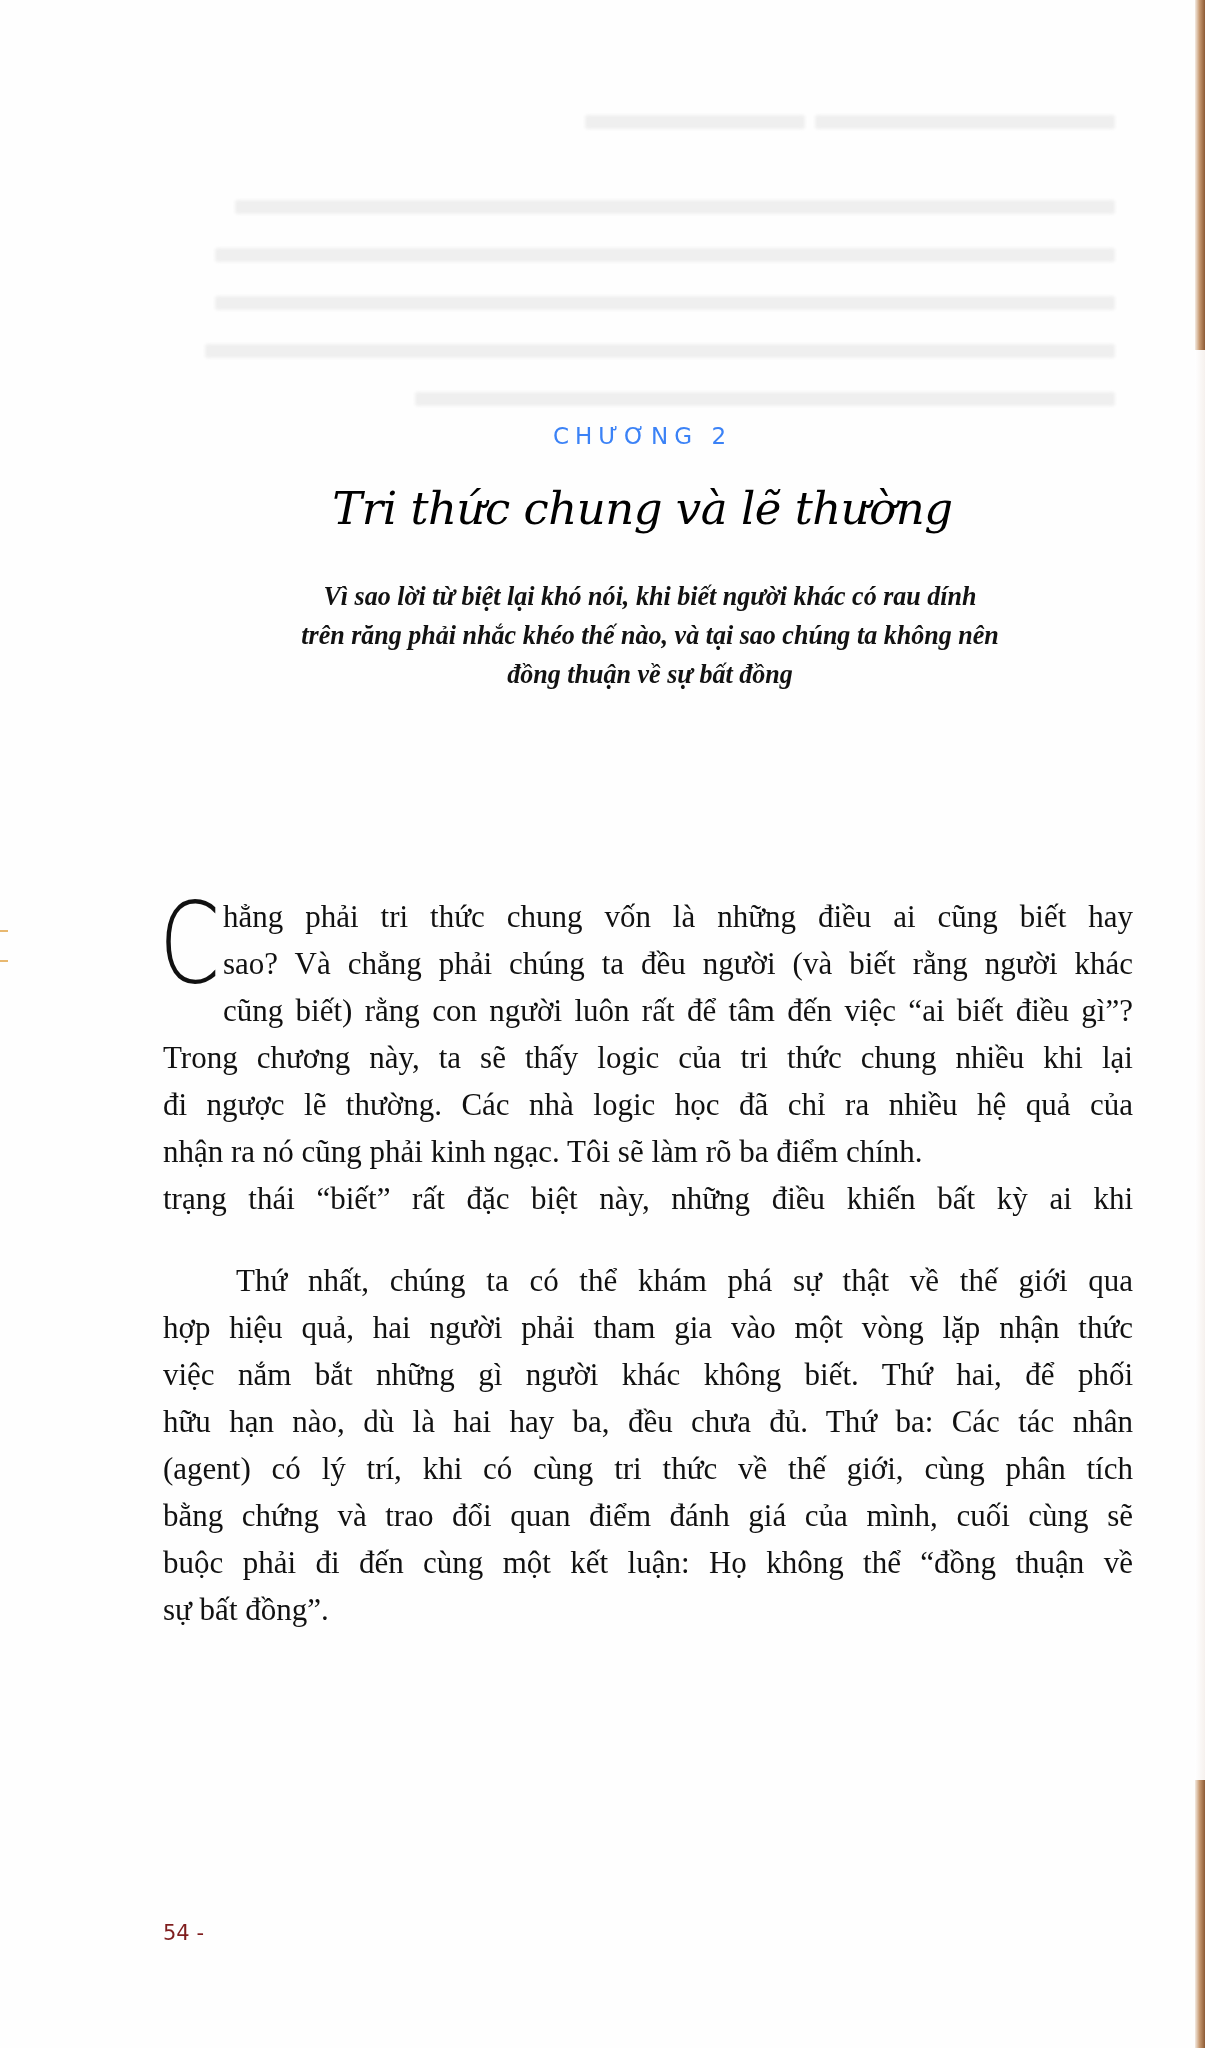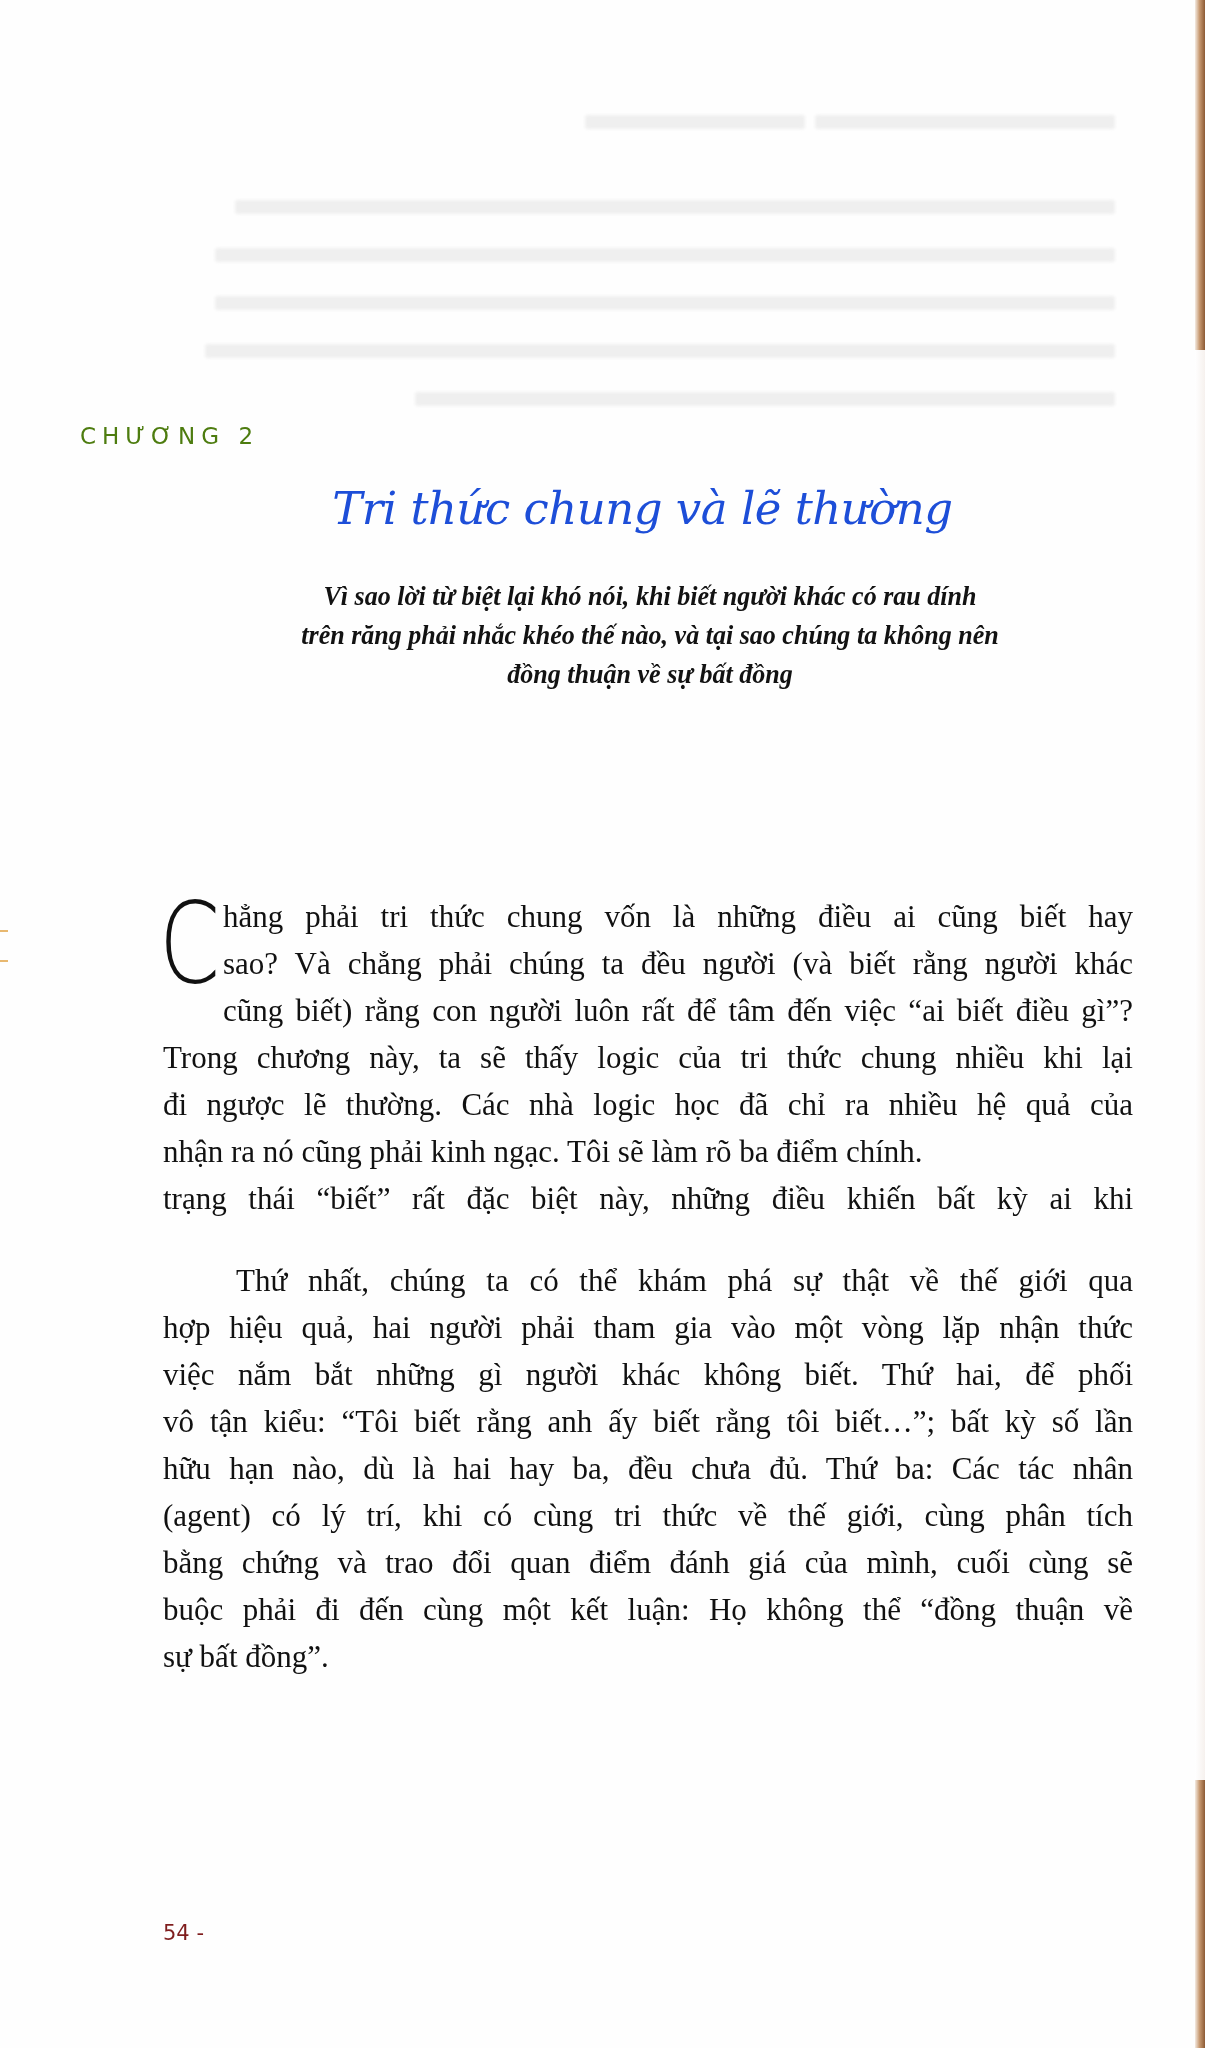--- a/index.html
+++ b/index.html
@@ -66,38 +66,38 @@
       margin-right: 10px;
       border-radius: 3px;
       vertical-align: middle;
     }
 
     .chapter-label {
       position: absolute;
       top: 423px;
       left: 0;
       width: 1205px;
-      text-align: left;
+      text-align: center;
       font-family: "DejaVu Sans", "Liberation Sans", sans-serif;
       font-size: 23px;
       letter-spacing: 6px;
-      color: #4d7c0f;
+      color: #3b82f6;
       padding-left: 80px;
       box-sizing: border-box;
     }
     .chapter-title {
       position: absolute;
       top: 482px;
       left: 0;
       width: 1205px;
       text-align: center;
       font-family: "DejaVu Serif", "Liberation Serif", serif;
       font-style: italic;
       font-size: 45px;
-      color: #1d4ed8;
+      color: #000000;
       padding-left: 80px;
       box-sizing: border-box;
       letter-spacing: -0.5px;
     }
     .chapter-subtitle {
       position: absolute;
       top: 576px;
       left: 170px;
       width: 960px;
       text-align: center;
@@ -203,21 +203,20 @@
       <span class="line">Trong chương này, ta sẽ thấy logic của tri thức chung nhiều khi lại</span>
       <span class="line">đi ngược lẽ thường. Các nhà logic học đã chỉ ra nhiều hệ quả của</span>
       <span class="line last">nhận ra nó cũng phải kinh ngạc. Tôi sẽ làm rõ ba điểm chính.</span>
       <span class="line">trạng thái “biết” rất đặc biệt này, những điều khiến bất kỳ ai khi</span>
     </div>
 
     <div class="para">
       <span class="line" style="padding-left:73px">Thứ nhất, chúng ta có thể khám phá sự thật về thế giới qua</span>
       <span class="line">hợp hiệu quả, hai người phải tham gia vào một vòng lặp nhận thức</span>
       <span class="line">việc nắm bắt những gì người khác không biết. Thứ hai, để phối</span>
-      <span class="line">vô tận kiểu: “Tôi biết rằng anh ấy biết rằng tôi biết…”; bất kỳ số lần</span>
       <span class="line">hữu hạn nào, dù là hai hay ba, đều chưa đủ. Thứ ba: Các tác nhân</span>
       <span class="line">(agent) có lý trí, khi có cùng tri thức về thế giới, cùng phân tích</span>
       <span class="line">bằng chứng và trao đổi quan điểm đánh giá của mình, cuối cùng sẽ</span>
       <span class="line">buộc phải đi đến cùng một kết luận: Họ không thể “đồng thuận về</span>
       <span class="line last">sự bất đồng”.</span>
     </div>
 
   </div>
 
   <div class="page-number">54 -</div>

